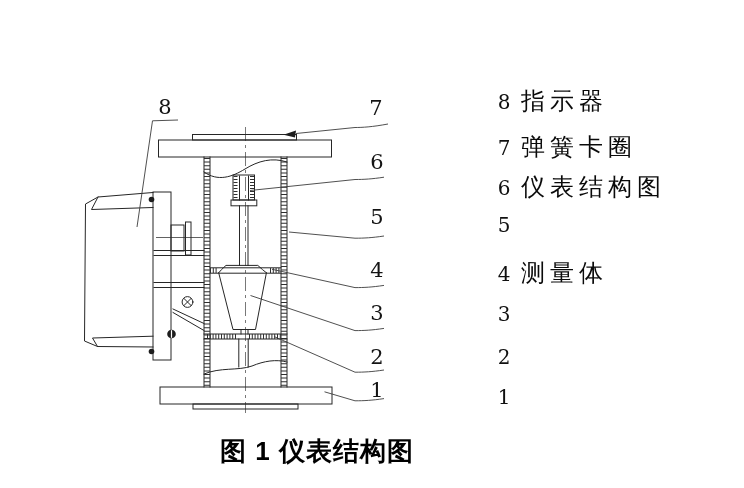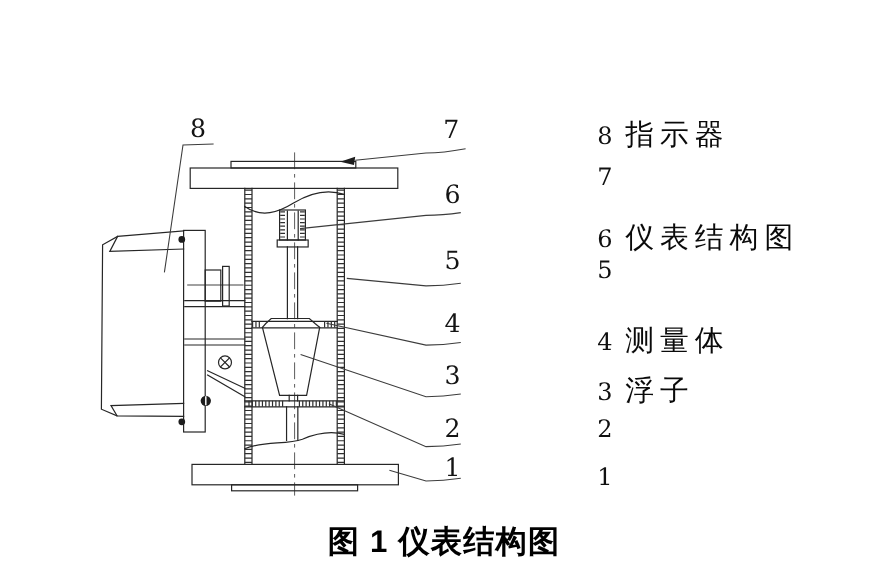--- a/index.html
+++ b/index.html
@@ -16,24 +16,24 @@
   .cl{stroke:#555;fill:none;stroke-width:.8;stroke-dasharray:14 4 3 4;}
   .ld{stroke:#3c3c3c;fill:none;stroke-width:.9;}
   .num{font-family:"DejaVu Serif","Liberation Serif",serif;font-size:21px;fill:#141414;text-anchor:middle;}
   .blk{fill:#1d1d1d;stroke:none;}
 
   
   .legend{position:absolute;left:497px;top:0;width:246px;height:430px;}
   .legend-row{position:absolute;left:0;display:flex;align-items:baseline;white-space:nowrap;line-height:28px;}
   .legend-num{font-family:"DejaVu Serif","Liberation Serif",serif;font-size:20px;color:#101010;
               width:14px;text-align:center;}
-  .legend-label{font-size:24px;letter-spacing:5px;margin-left:10px;color:#0a0a0a;margin-top:12px;}
+  .legend-label{font-size:24px;letter-spacing:5px;margin-left:10px;color:#0a0a0a;}
 
   
-  .caption{position:absolute;left:220px;top:434px;width:300px;text-align:center;
+  .caption{position:absolute;left:220px;top:434px;width:300px;text-align:left;
            font-family:"Liberation Sans","DejaVu Sans",sans-serif;font-weight:700;
            font-size:26px;color:#000;letter-spacing:1px;}
 </style>
 </head>
 <body>
 
 <div class="page">
 
   <svg class="drawing-svg" width="744" height="488" viewBox="0 0 744 488">
 
@@ -168,35 +168,35 @@
     </g>
   </svg>
 
   <div class="legend">
     <div class="legend-row" style="top:87px">
       <span class="legend-num">8</span>
       <span class="legend-label">指示器</span>
     </div>
     <div class="legend-row" style="top:133px">
       <span class="legend-num">7</span>
+      <span class="legend-label">弹簧卡圈</span>
     </div>
     <div class="legend-row" style="top:173px">
       <span class="legend-num">6</span>
       <span class="legend-label">仪表结构图</span>
     </div>
     <div class="legend-row" style="top:211px">
       <span class="legend-num">5</span>
     </div>
     <div class="legend-row" style="top:259px">
       <span class="legend-num">4</span>
       <span class="legend-label">测量体</span>
     </div>
     <div class="legend-row" style="top:300px">
       <span class="legend-num">3</span>
-      <span class="legend-label">浮子</span>
     </div>
     <div class="legend-row" style="top:343px">
       <span class="legend-num">2</span>
     </div>
     <div class="legend-row" style="top:383px">
       <span class="legend-num">1</span>
     </div>
   </div>
 
   <div class="caption">图 1 仪表结构图</div>

